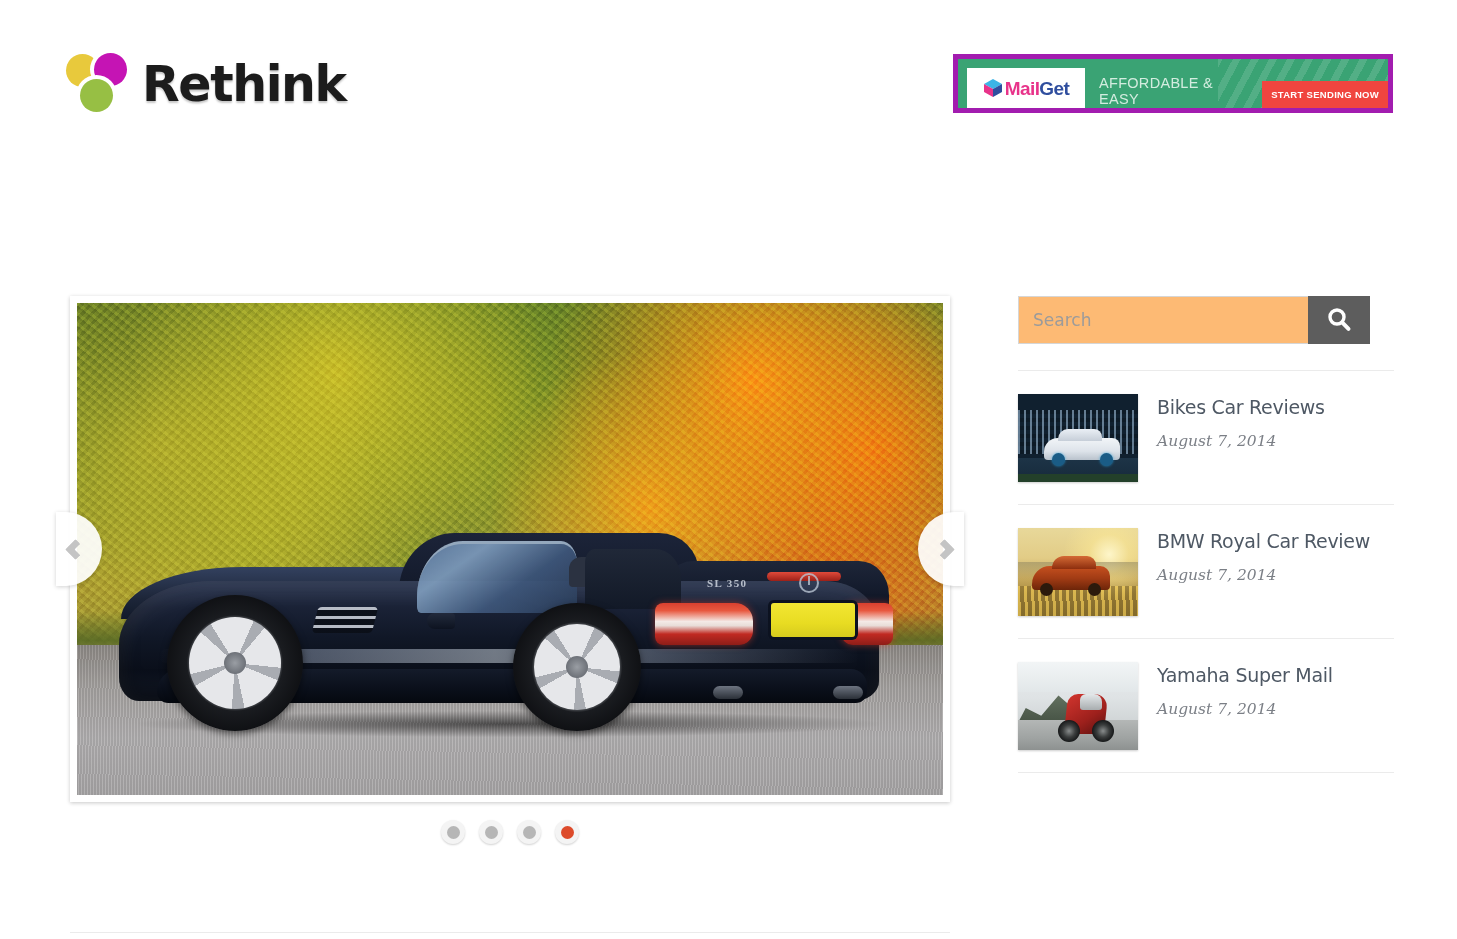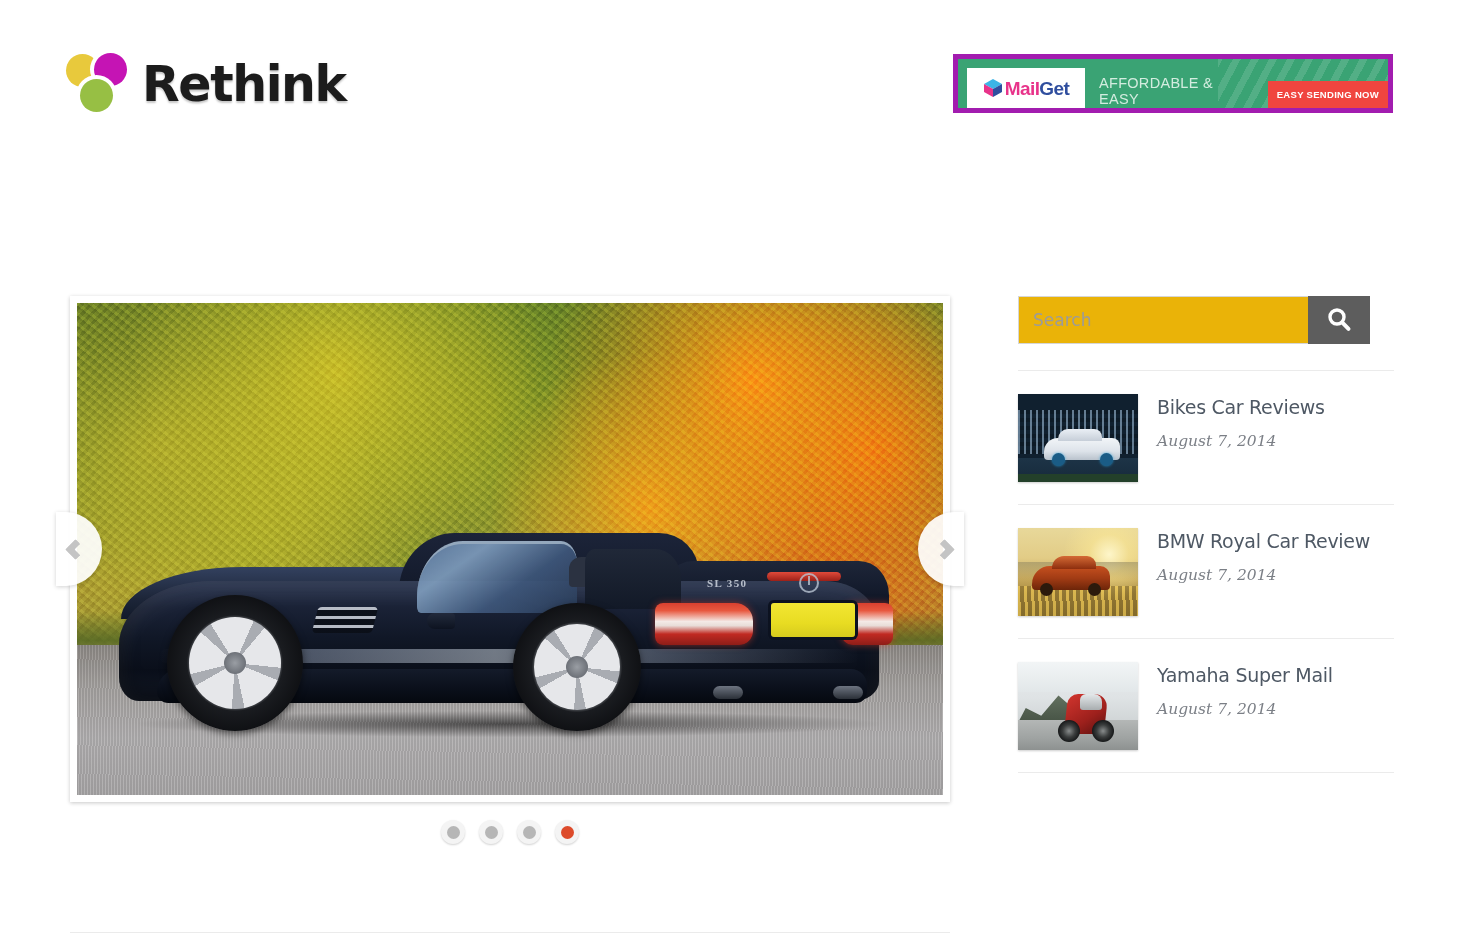--- a/index.html
+++ b/index.html
@@ -533,21 +533,21 @@
     width: 352px; height: 48px;
   }
   #search-input {
     flex: 1 1 auto;
     border: 1px solid #d6d6d6;
     border-right: none;
     padding: 0 14px;
     font-size: 17px;
     color: #555;
     font-family: "DejaVu Sans", sans-serif;
-    background: #eab308;
+    background: #fdba74;
     outline: none;
     min-width: 0;
   }
   #search-input::placeholder { color: #9b9b9b; }
   #search-button {
     flex: 0 0 auto;
     width: 62px;
     background: #5d5d5d;
     border: none;
     cursor: pointer;
@@ -774,21 +774,21 @@
             <polygon points="19,6 19,14 10,19 10,11" fill="#2f4e9e"></polygon>
           </svg>
         </span>
         <span id="banner-logo-text"><span class="m">Mail</span><span class="g">Get</span></span>
       </div>
 
       <div id="banner-copy">
         <div id="banner-line-1">AFFORDABLE &amp; EASY</div>
       </div>
 
-      <button id="banner-cta" style="background: rgb(240, 69, 63);">EASY SENDING NOW</button>
+      <button id="banner-cta" style="background: rgb(240, 69, 63);">START SENDING NOW</button>
     </div>
   </div>
 
 
   <div id="main">
 
     <div id="slider-frame">
       <div id="slide">
         <div id="slide-foliage"></div>
         <div id="slide-foliage-texture"></div>

